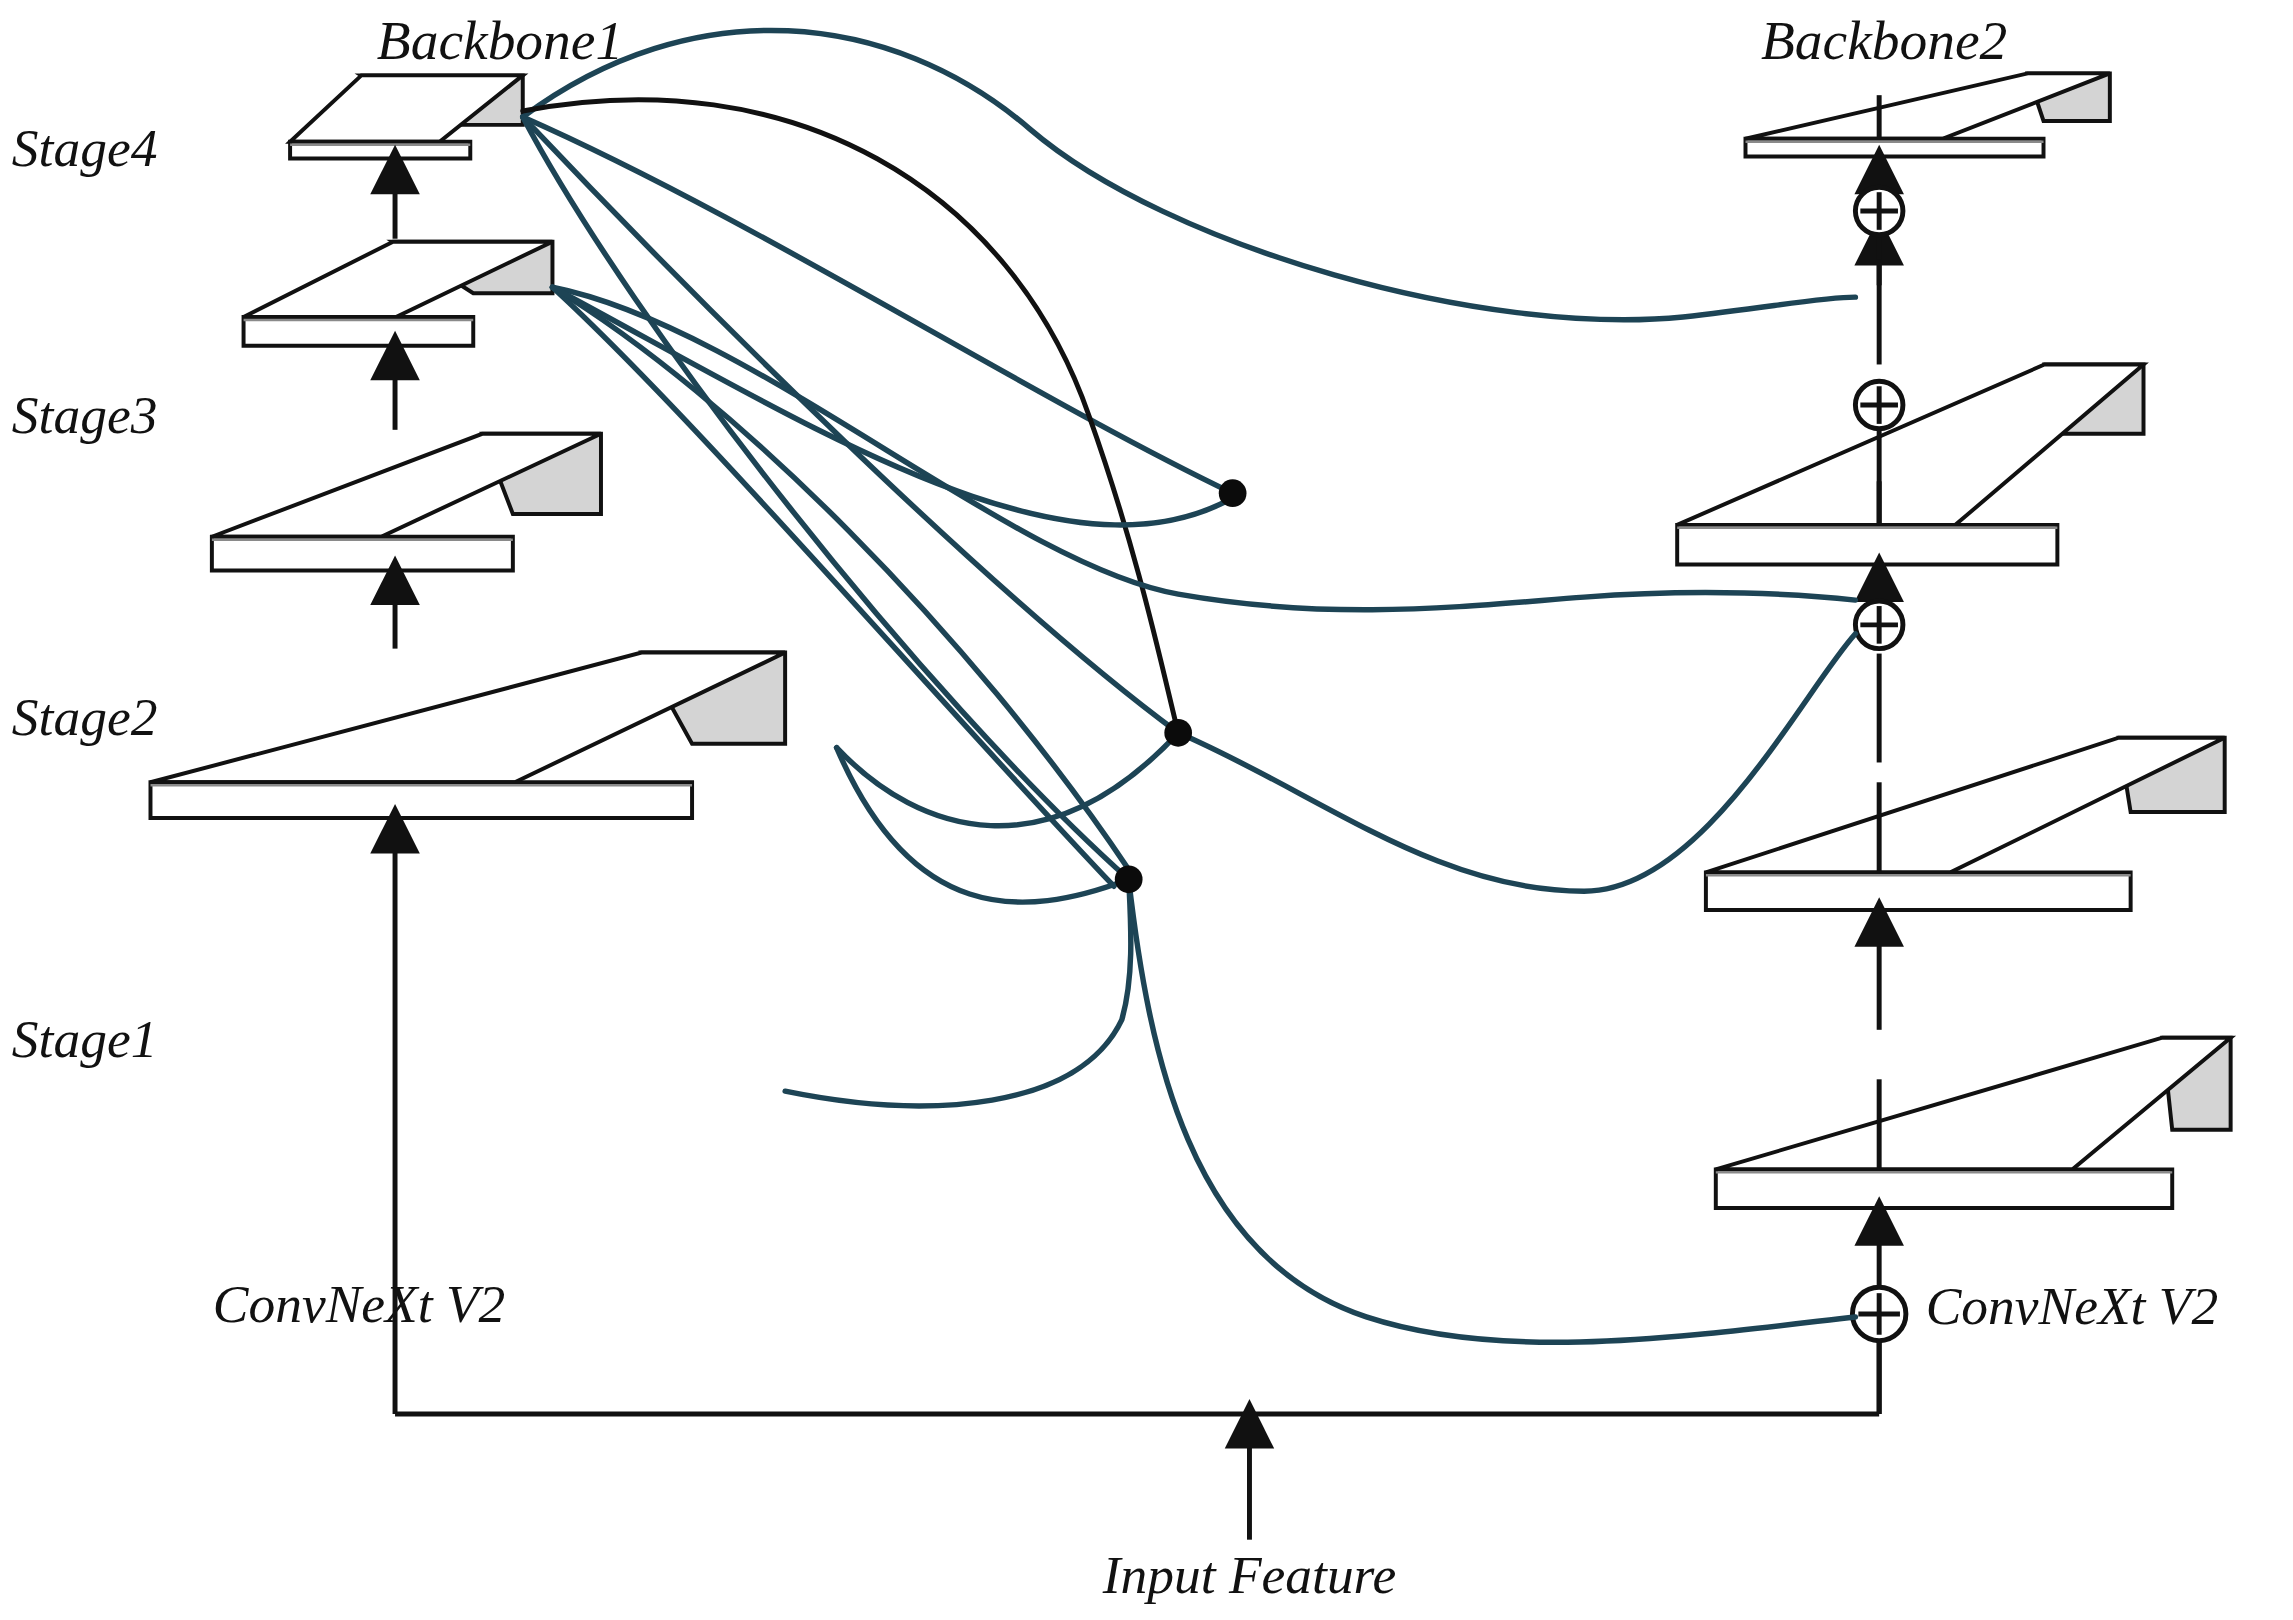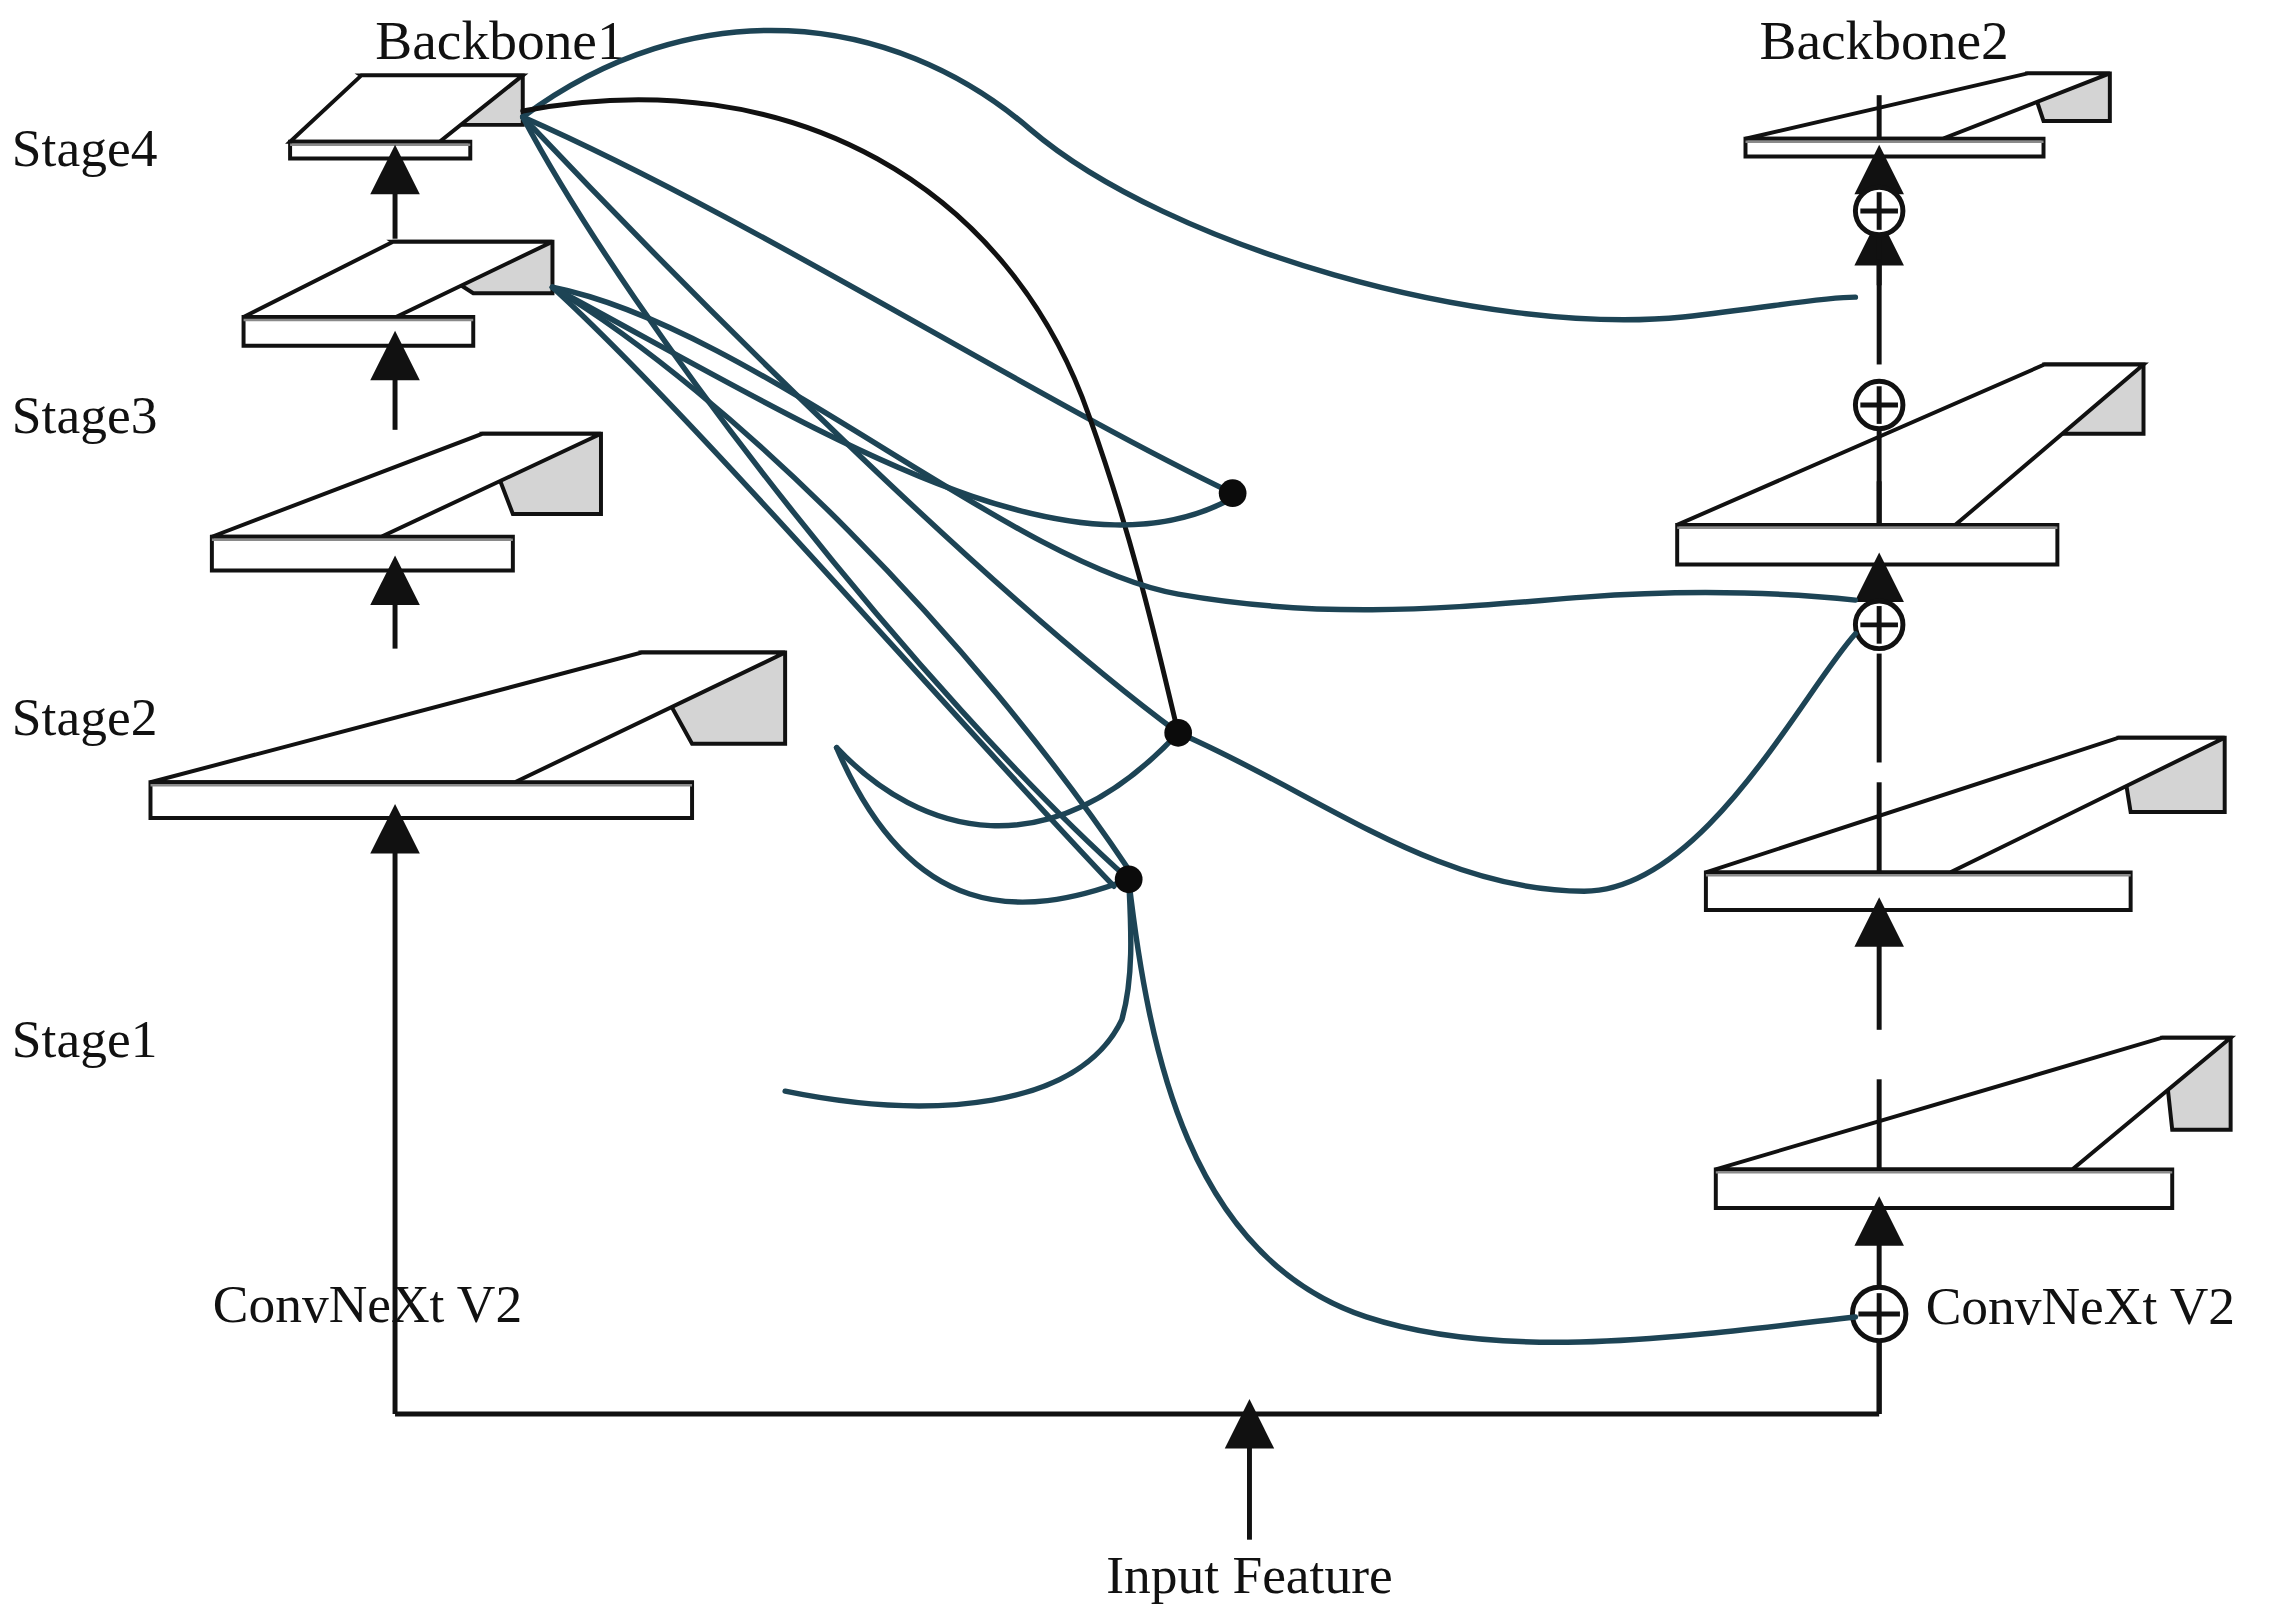--- a/index.html
+++ b/index.html
@@ -1,17 +1,17 @@
 <!DOCTYPE html>
 <html><head>
 <meta charset="utf-8">
 <style>
   html,body{margin:0;padding:0;background:#ffffff;}
   body{width:2294px;height:1621px;overflow:hidden;font-family:"Liberation Serif",serif;}
-  #stage{position:relative;width:1848px;height:1621px;background:#fff;}
+  #stage{position:relative;width:1848px;height:1621px;background:#fff;font-style:italic;}
   svg{display:block;}
   .lbl{font-family:"Liberation Serif",serif;fill:#111;font-size:54px;}
   .lbl-big{font-size:56px;}
 </style>
 </head>
 <body>
 
 <div id="stage">
 <svg width="2294" height="1621" viewBox="0 0 2317 1637" xmlns="http://www.w3.org/2000/svg">
 

